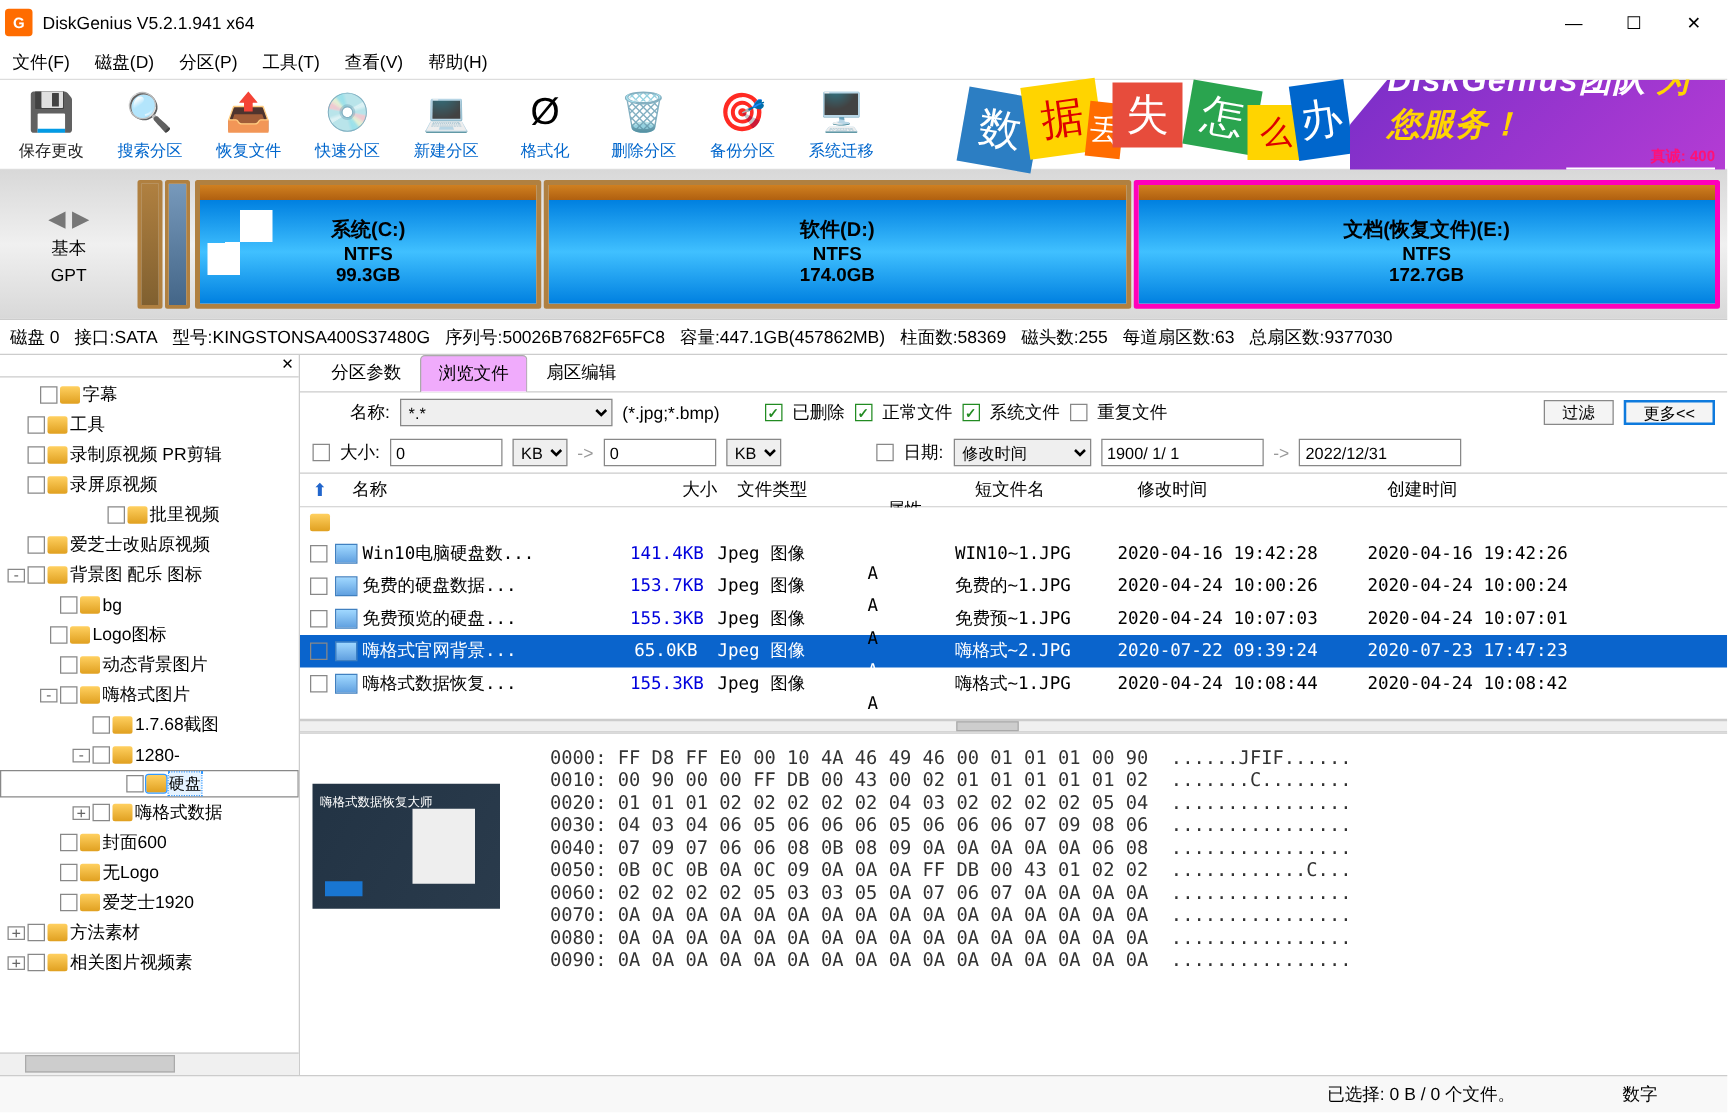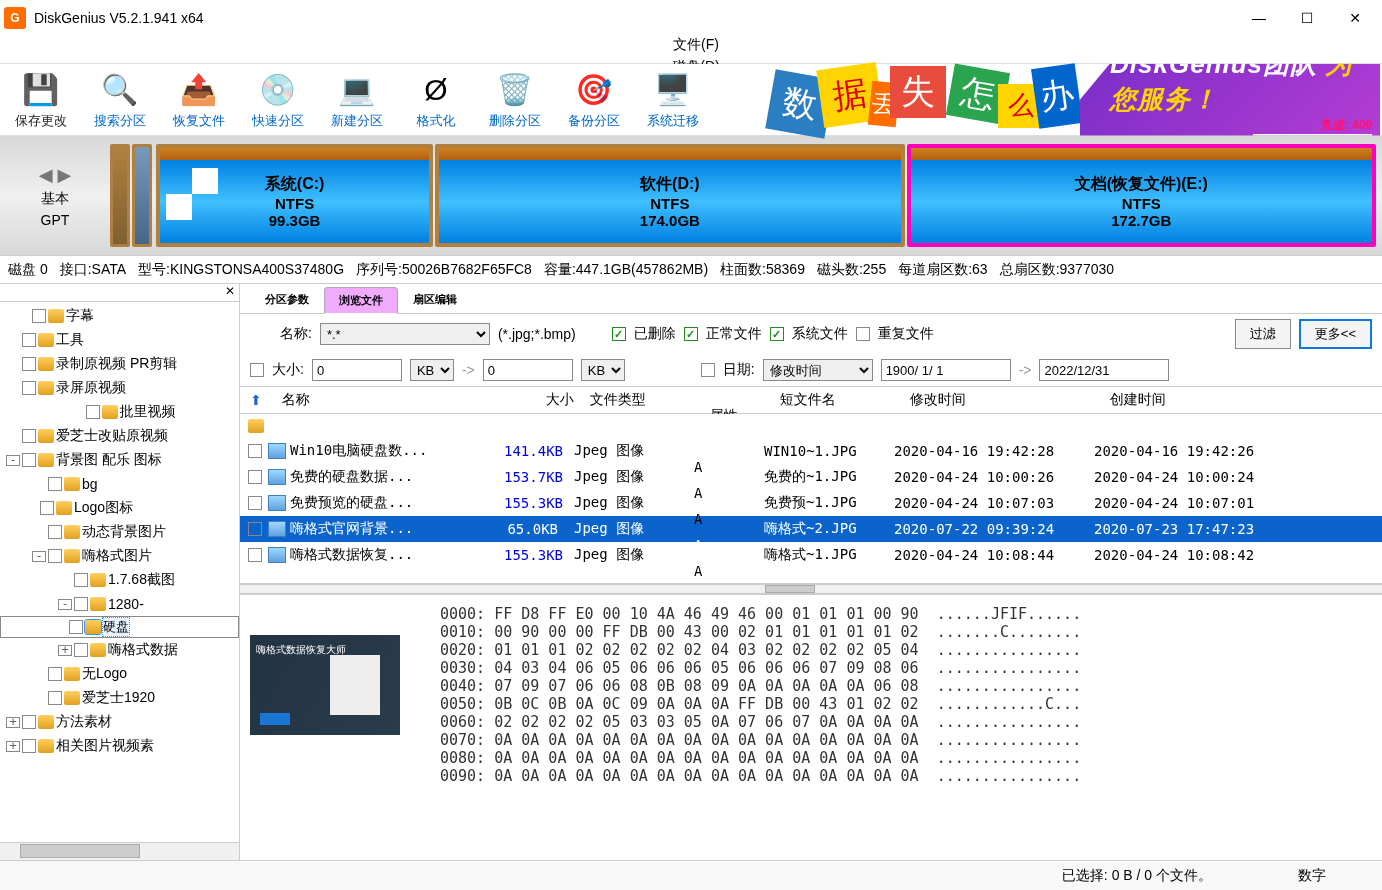--- a/index.html
+++ b/index.html
@@ -2,21 +2,21 @@
 <html><head>
 <meta charset="utf-8">
 <style>
 * { box-sizing: border-box; margin: 0; padding: 0; }
 body { font-family: "Microsoft YaHei", Arial, sans-serif; font-size: 13px; color: #000; background: #fff; width: 1382px; height: 890px; overflow: hidden; display: flex; flex-direction: column; }
 .title-bar { height: 36px; display: flex; align-items: center; padding: 0 4px; background: #fff; }
 .title-bar .app-icon { width: 22px; height: 22px; background: #ff6c00; border-radius: 3px; margin-right: 8px; display: flex; align-items: center; justify-content: center; color: #fff; font-weight: bold; font-size: 12px; }
 .title-text { font-size: 14px; flex: 1; }
 .win-controls { display: flex; gap: 2px; }
 .win-btn { width: 46px; height: 30px; display: flex; align-items: center; justify-content: center; font-size: 14px; cursor: pointer; }
-.menu-bar { height: 28px; display: flex; align-items: center; padding-left: 10px; gap: 4px; border-bottom: 1px solid #ddd; flex-direction: column; }
+.menu-bar { height: 28px; display: flex; align-items: center; padding-left: 10px; gap: 20px; border-bottom: 1px solid #ddd; }
 .menu-item { font-size: 14px; cursor: pointer; }
 
 .toolbar { height: 72px; display: flex; align-items: center; padding: 2px 2px; background: #fff; border-bottom: 1px solid #ddd; gap: 1px; position: relative; }
 .toolbar-btn { width: 78px; height: 68px; display: flex; flex-direction: column; align-items: center; justify-content: center; gap: 2px; cursor: pointer; }
 .toolbar-btn .tb-icon { width: 44px; height: 40px; display: flex; align-items: center; justify-content: center; font-size: 30px; }
 .toolbar-btn .tb-label { font-size: 13px; color: #06c; }
 .toolbar-btn.save .tb-label { color: #222; }
 .promo-area { margin-left: auto; height: 72px; display: flex; align-items: center; gap: 0; position: relative; }
 .promo-cn { position: relative; width: 310px; height: 72px; }
 .promo-cn .c1 { position: absolute; left: 0; top: 10px; width: 60px; height: 60px; background: #2c7ec3; color: #fff; display: flex; align-items: center; justify-content: center; font-size: 34px; transform: rotate(10deg); }
@@ -64,30 +64,30 @@
 .tree-node .chk { width: 14px; height: 14px; border: 1px solid #888; display: inline-block; cursor: pointer; }
 .tree-node .folder { width: 16px; height: 14px; background: linear-gradient(#ffd060,#e0a020); border-radius: 2px; }
 .tree-node .label { cursor: pointer; }
 .tree-node.sel .label { background: #e5f3ff; outline: 1px dotted #3399ff; }
 .tree-node.sel .folder { outline: 1px solid #3399ff; }
 .tree-hscroll { height: 18px; border-top: 1px solid #ccc; background: #f0f0f0; position: relative; }
 .tree-thumb { position: absolute; left: 20px; top: 1px; width: 120px; height: 14px; background: #cdcdcd; border: 1px solid #aaa; }
 
 .right-panel { flex: 1; display: flex; flex-direction: column; overflow: hidden; }
 .tabs { height: 30px; display: flex; align-items: flex-end; padding-left: 10px; border-bottom: 1px solid #ccc; gap: 0; }
-.tab { padding: 5px 14px; border: 1px solid transparent; cursor: pointer; font-size: 11px; font-weight: bold; }
+.tab { padding: 5px 14px; border: 1px solid transparent; cursor: pointer; font-size: 14px; }
 .tab.active { border: 1px solid #aaa; border-bottom: 1px solid #fff; background: #f0abfc; border-radius: 4px 4px 0 0; margin-bottom: -1px; margin-top: 36px; }
 
 .filter-row1, .filter-row2 { display: flex; align-items: center; gap: 8px; padding: 5px 10px; font-size: 14px; }
 .filter-row1 label, .filter-row2 label { white-space: nowrap; }
 .txt { height: 22px; border: 1px solid #888; padding: 0 4px; font-size: 13px; }
 .sel { height: 22px; border: 1px solid #888; padding: 0 2px; font-size: 13px; }
 .chk2 { width: 14px; height: 14px; border: 1px solid #228b22; display: inline-flex; align-items: center; justify-content: center; color: #228b22; font-size: 11px; font-weight: bold; cursor: pointer; }
 .chk3 { width: 14px; height: 14px; border: 1px solid #888; display: inline-flex; align-items: center; justify-content: center; color: #228b22; font-size: 11px; font-weight: bold; cursor: pointer; }
-.btn { height: 30px; padding: 0 14px; border: 1px solid #888; background: #f4f4f4; cursor: pointer; font-size: 13px; }
+.btn { height: 20px; padding: 0 14px; border: 1px solid #888; background: #f4f4f4; cursor: pointer; font-size: 13px; }
 .btn.primary { border: 2px solid #0e7add; }
 
 .file-header { height: 28px; display: flex; align-items: center; border-bottom: 1px solid #ccc; border-top: 1px solid #ccc; background: #fff; }
 .file-header .col { padding: 0 8px; font-size: 14px; overflow: hidden; white-space: nowrap; }
 .file-list { height: 170px; overflow-y: scroll; border-bottom: 1px solid #ccc; background: #fff; position: relative; }
 .file-row { height: 26px; display: flex; align-items: center; font-family: "Microsoft YaHei", monospace; font-size: 14px; }
 .file-row.selected { background: #0a64cc; color: #fff; }
 .file-row .col { padding: 0 8px; overflow: hidden; white-space: nowrap; }
 .folder-up-row { height: 24px; display: flex; align-items: center; padding-left: 8px; }
 .file-icon { width: 18px; height: 16px; display: inline-block; background: linear-gradient(#a0d8ff,#60a0e0); border: 1px solid #4080c0; }
@@ -322,31 +322,37 @@
           <span class="chk"></span>
           <span class="folder"></span>
           <span class="label">1.7.68截图</span>
         </div>
         <div class="tree-node" style="padding-left: 58px;">
           <span class="exp">-</span>
           <span class="chk"></span>
           <span class="folder"></span>
           <span class="label">1280-</span>
         </div>
-        <div class="tree-node sel" style="padding-left: 52px;">
+        <div class="tree-node sel" style="padding-left: 84px;">
           <span style="width:14px;display:inline-block"></span>
           <span class="chk"></span>
           <span class="folder"></span>
           <span class="label">硬盘</span>
         </div>
         <div class="tree-node" style="padding-left: 58px;">
           <span class="exp">+</span>
           <span class="chk"></span>
           <span class="folder"></span>
           <span class="label">嗨格式数据</span>
+        </div>
+        <div class="tree-node" style="padding-left: 32px;">
+          <span style="width:14px;display:inline-block"></span>
+          <span class="chk"></span>
+          <span class="folder"></span>
+          <span class="label">封面600</span>
         </div>
         <div class="tree-node" style="padding-left: 32px;">
           <span style="width:14px;display:inline-block"></span>
           <span class="chk"></span>
           <span class="folder"></span>
           <span class="label">无Logo</span>
         </div>
         <div class="tree-node" style="padding-left: 32px;">
           <span style="width:14px;display:inline-block"></span>
           <span class="chk"></span>

